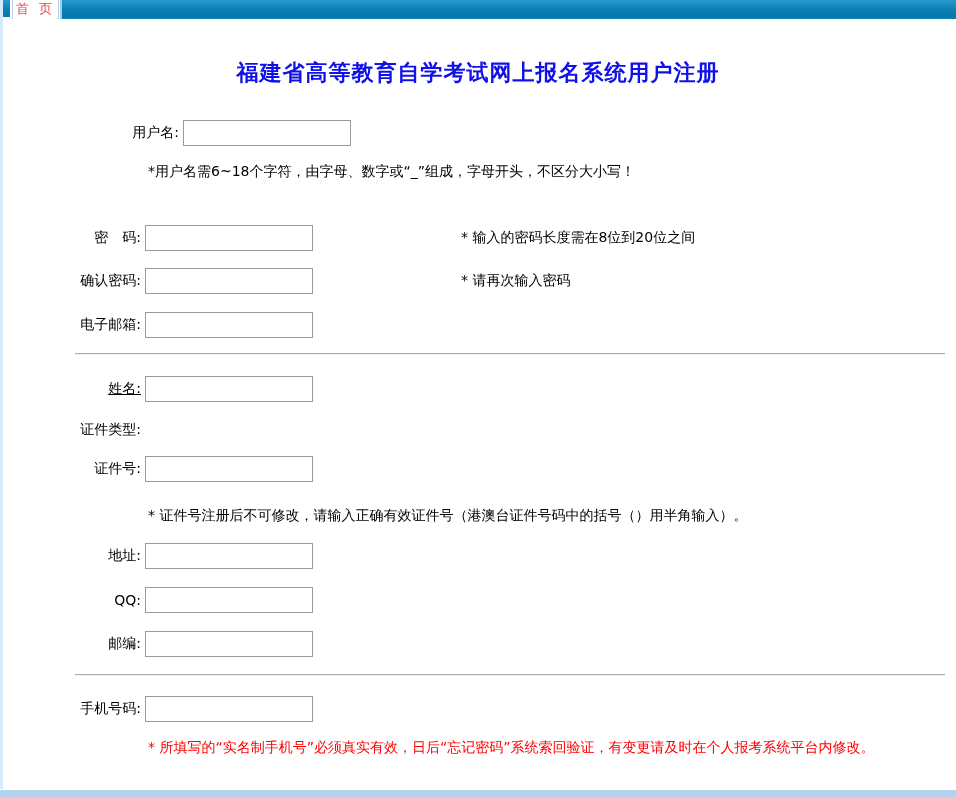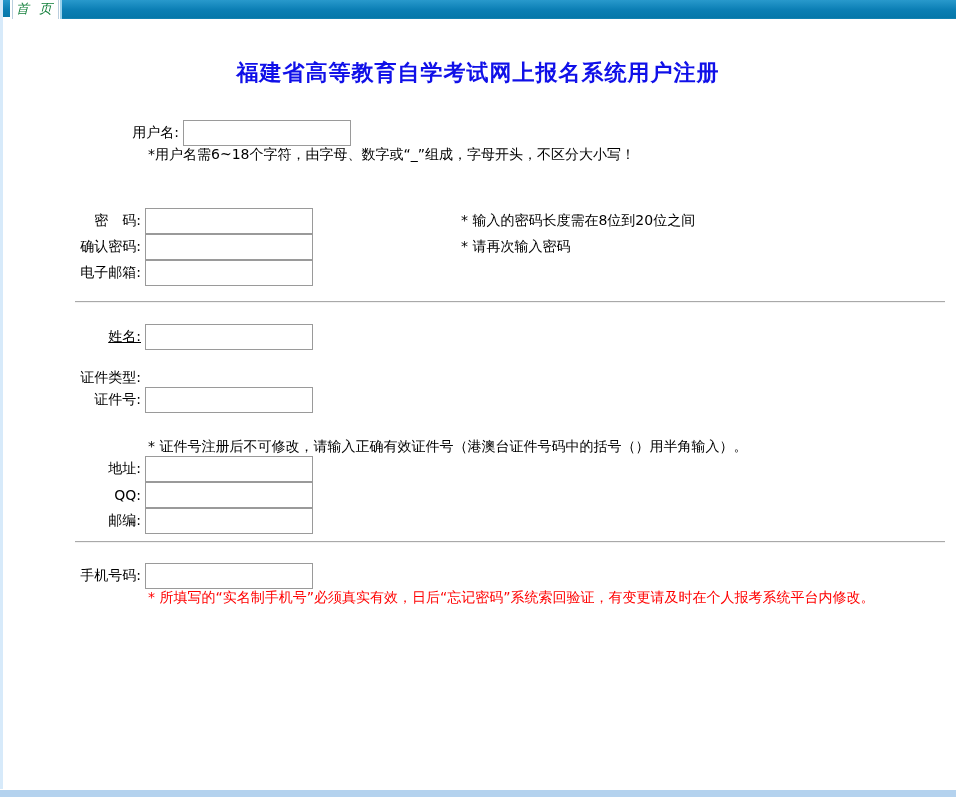--- a/index.html
+++ b/index.html
@@ -12,21 +12,21 @@
   
   .left-strip{position:absolute;left:0;top:0;bottom:0;width:3px;background:#d7eafa;z-index:40;}
   .bottom-strip{position:absolute;left:0;right:0;bottom:0;height:7px;background:#b4d2ee;border-top:1px solid #ffffff;z-index:50;}
   
   .topbar{position:absolute;top:0;left:0;right:0;height:19px;background:#ffffff;z-index:30;}
   .topbar .stub{position:absolute;left:3px;top:0;width:7px;height:17px;
     background:linear-gradient(180deg,#2899cc 0%,#0c7fb5 55%,#0678aa 100%);}
   .tab{position:absolute;left:12px;top:0;width:45px;height:19px;background:#ffffff;
     border-left:1px solid #b9cddd;border-right:1px solid #b9cddd;
     overflow:hidden;text-align:center;cursor:pointer;}
-  .tab span{display:inline-block;margin-top:-6px;font-size:13px;letter-spacing:3px;color:#15803d;white-space:nowrap;font-style:italic;}
+  .tab span{display:inline-block;margin-top:-6px;font-size:13px;letter-spacing:3px;color:#ef4444;white-space:nowrap;}
   .bluebar{position:absolute;left:60px;right:0;top:0;height:19px;
     border-left:2px solid #9ad2ec;
     background:linear-gradient(180deg,#2899cc 0%,#0c7fb5 50%,#0678aa 92%,#1a86b5 100%);}
   
   .content{padding-top:19px;}
   .title{margin:39px 0 0 0;text-align:center;
     font-family:"DejaVu Serif","Liberation Serif",serif;
     font-weight:bold;font-size:22px;color:var(--c-title,#1010e8);letter-spacing:1px;}
   .form-row{display:flex;align-items:center;}
   .flabel{width:141px;text-align:right;padding-right:4px;flex:0 0 141px;white-space:nowrap;}
@@ -35,22 +35,22 @@
   .select-wrap{position:relative;width:185px;height:25px;border:1px solid #8f8f8f;background:#fff;
     display:flex;align-items:center;padding-left:6px;box-sizing:content-box;cursor:default;}
   .select-arrow{position:absolute;right:8px;top:50%;transform:translateY(-50%);font-size:8px;color:#333;}
   .side-note{margin-left:148px;white-space:nowrap;}
   .hint{margin-left:148px;white-space:nowrap;}
   .warning{color:var(--c-warning,#ff0000);}
   hr.div{border:none;border-top:1px solid #a9a9a9;border-bottom:1px solid #f2f2f2;height:0;
     margin-left:75px;margin-right:11px;}
   
   .mt32{margin-top:32px;margin-left:38px;} .mt28{margin-top:44px;} .mt25{margin-top:25px;} .mt24{margin-top:24px;}
-  .mt21{margin-top:21px;text-decoration:underline;} .mt20{margin-top:20px;} .mt19{margin-top:19px;gap:22px;} .mt18{}
-  .mt17{} .mt15{margin-top:15px;}
+  .mt21{margin-top:21px;text-decoration:underline;} .mt20{margin-top:20px;} .mt19{margin-top:19px;gap:22px;} .mt18{margin-top:18px;}
+  .mt17{margin-top:17px;} .mt15{margin-top:15px;}
 </style>
 </head>
 <body>
 
 <div class="left-strip"></div>
 
 <div class="topbar">
   <div class="stub"></div>
   <div class="tab">
     <span>首 页</span>

